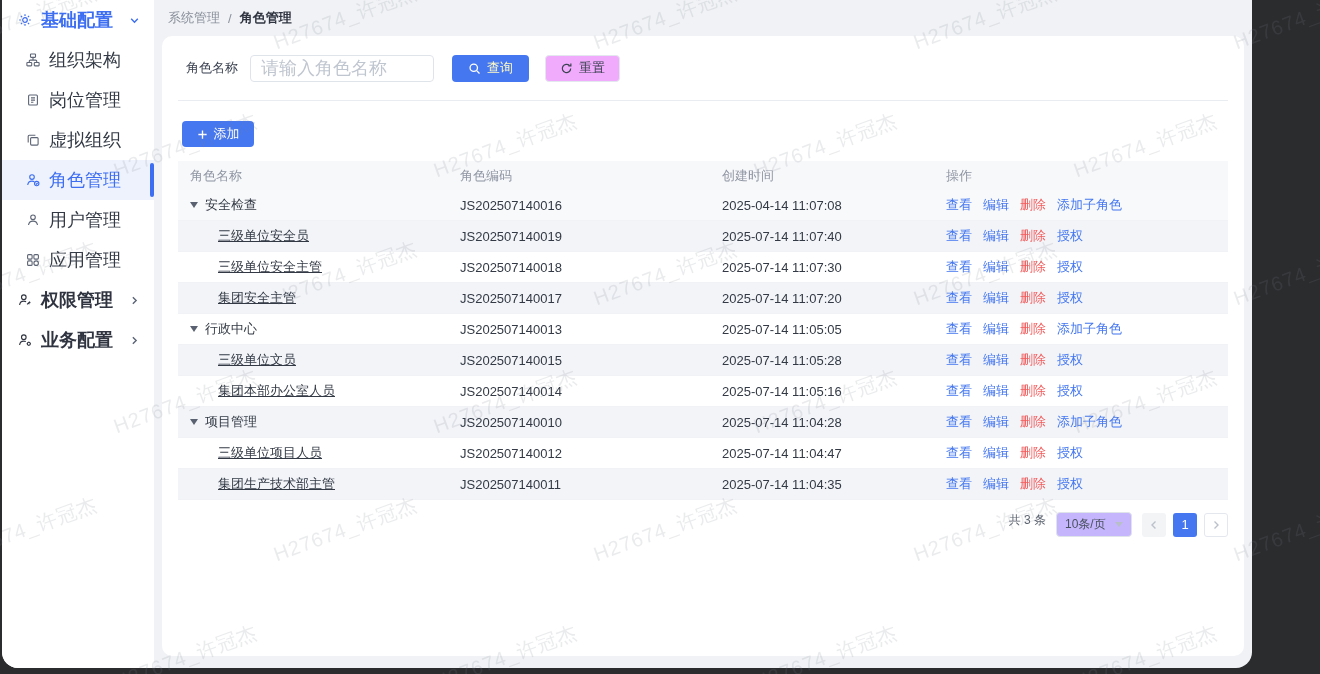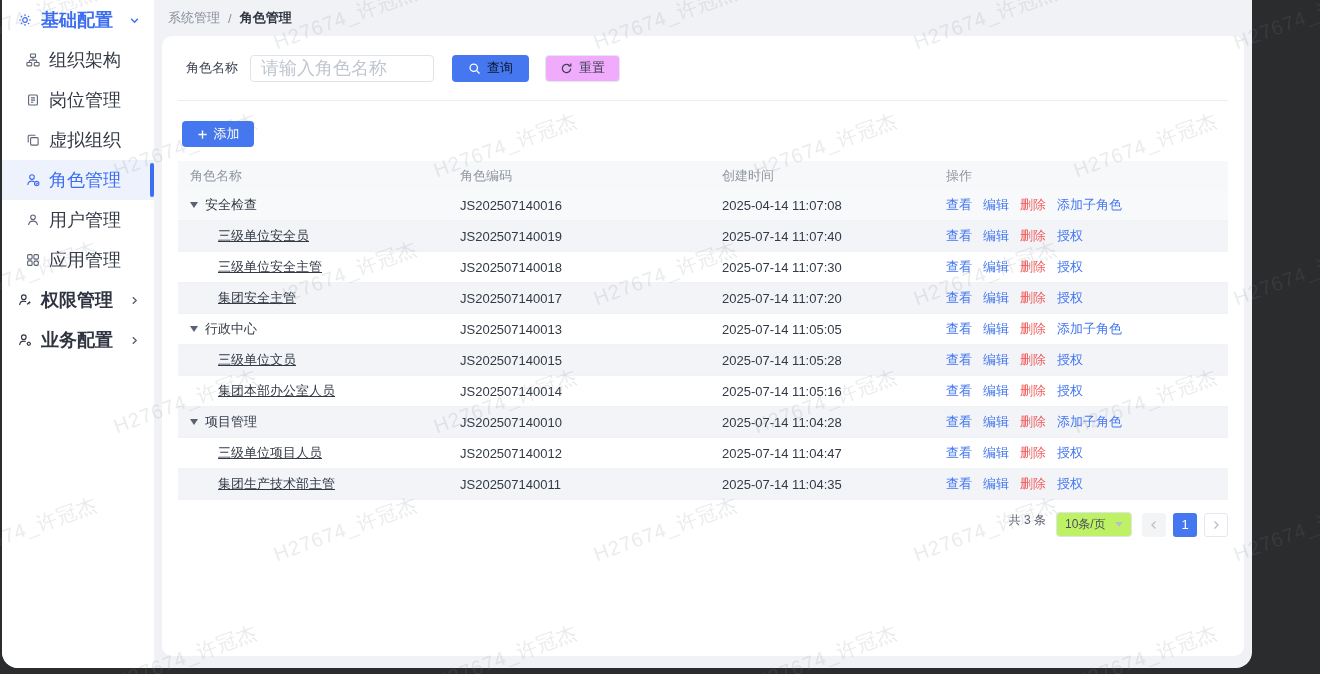--- a/index.html
+++ b/index.html
@@ -53,21 +53,21 @@
     width:184px; height:27px; border:1px solid #dfe3ea; border-radius:4px;
     padding:0 10px; font-size:18px; color:#333a45; outline:none;
     font-family:"Liberation Sans", sans-serif;
   }
   .search-input::placeholder { color:#c0c6d0; }
   .btn {
     height:27px; border-radius:4px; font-size:13px; display:inline-flex;
     align-items:center; justify-content:center; gap:6px; cursor:pointer; border:none;
     font-family:"Liberation Sans", sans-serif;
   }
-  .btn-primary { background:#4577f0; color:#0f172a; width:77px; margin-left:18px; }
+  .btn-primary { background:#4577f0; color:#fef9c3; width:77px; margin-left:18px; }
   .btn-reset {
     background:#f0abfc; color:#3a4150; width:75px; margin-left:16px;
     border:1px solid #e3e7ee;
   }
   .divider { height:1px; background:#e9ecf1; margin-top:18px; }
   .btn-add { background:#4577f0; color:#fff; width:72px; height:26px; margin:20px 0 0 4px; }
   
   .table { margin-top:14px; font-size:13px; }
   .thead, .trow {
     display:grid; grid-template-columns:270px 262px 224px 1fr; align-items:center;
@@ -88,21 +88,21 @@
   .link { color:#4577f0; cursor:pointer; }
   .link.danger { color:#f15b5b; }
   
   .pagination {
     display:flex; justify-content:flex-end;
     margin-top:12px; gap:10px; font-size:12px; color:#5c6370;
   }
   .page-size {
     width:76px; height:25px; border:1px solid #dfe3ea; border-radius:4px;
     display:flex; align-items:center; justify-content:space-between;
-    padding:0 8px; cursor:pointer; color:#4a515e; background:#bef264;
+    padding:0 8px; cursor:pointer; color:#4a515e; background:#c4b5fd;
   }
   .caret {
     width:0; height:0; border-left:4px solid transparent;
     border-right:4px solid transparent; border-top:5px solid #b8bfc9;
   }
   .pg-btn {
     width:24px; height:24px; border-radius:3px; display:flex; align-items:center;
     justify-content:center; cursor:pointer; font-size:13px;
   }
   .pg-prev { background:#f3f4f6; color:#bbc1cb; }

